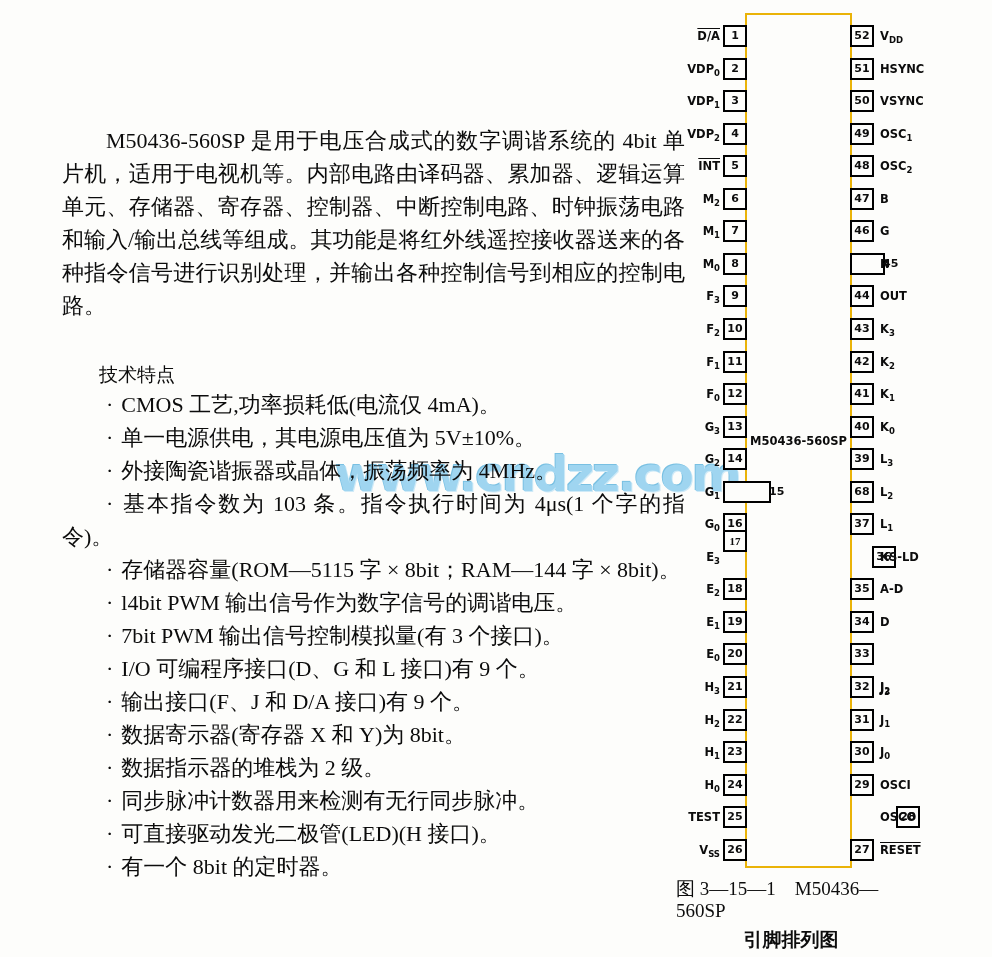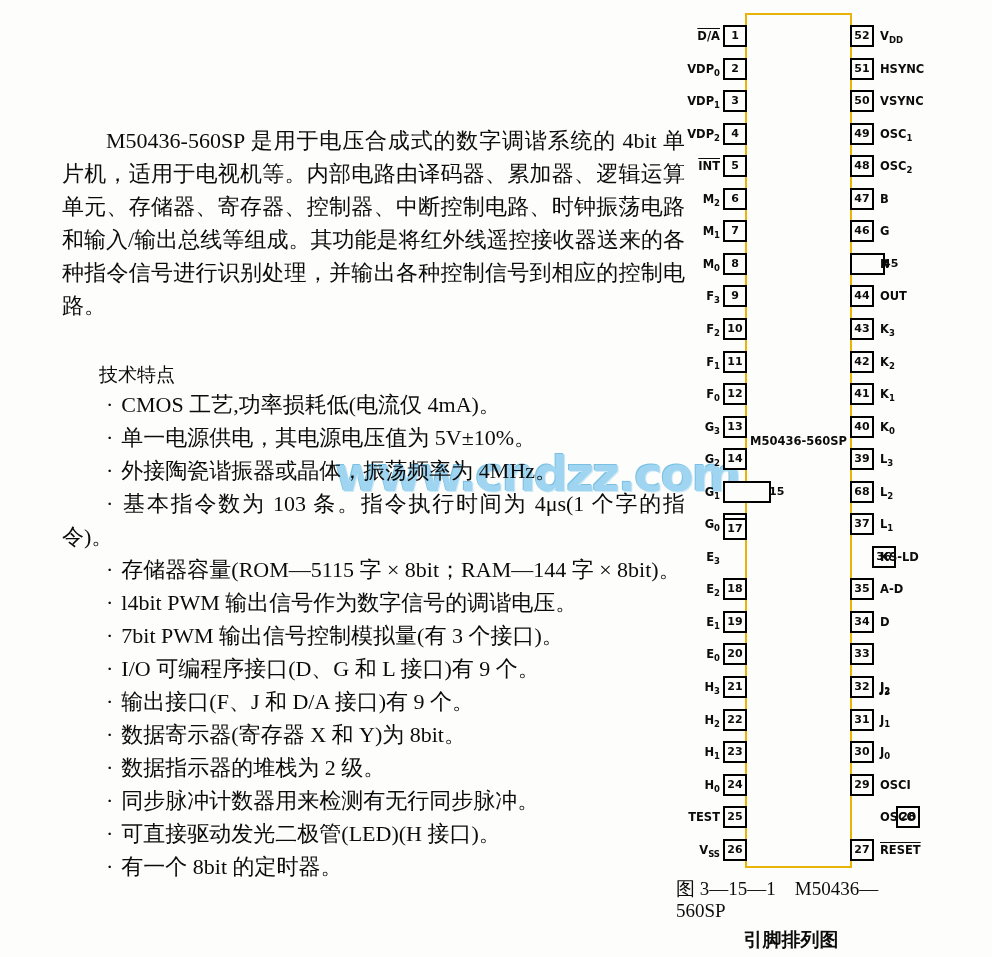--- a/index.html
+++ b/index.html
@@ -126,21 +126,21 @@
         <div class="pin-box left" style="top: 375.05px;">12</div>
         <div class="pin-label left" style="top: 375.05px;"><span>F<sub>0</sub></span></div>
         <div class="pin-box left" style="top: 407.6px;">13</div>
         <div class="pin-label left" style="top: 407.6px;"><span>G<sub>3</sub></span></div>
         <div class="pin-box left" style="top: 440.15px;">14</div>
         <div class="pin-label left" style="top: 440.15px;"><span>G<sub>2</sub></span></div>
         <div class="pin-box left" style="top: 472.7px; padding-left: 44px;">15</div>
         <div class="pin-label left" style="top: 472.7px;"><span>G<sub>1</sub></span></div>
         <div class="pin-box left" style="top: 505.25px;">16</div>
         <div class="pin-label left" style="top: 505.25px;"><span>G<sub>0</sub></span></div>
-        <div class="pin-box left" style="top: 510px;">17</div>
+        <div class="pin-box left" style="top: 522px; font-family: Liberation Serif, serif;">17</div>
         <div class="pin-label left" style="top: 537.8px;"><span>E<sub>3</sub></span></div>
         <div class="pin-box left" style="top: 570.35px;">18</div>
         <div class="pin-label left" style="top: 570.35px;"><span>E<sub>2</sub></span></div>
         <div class="pin-box left" style="top: 602.9px;">19</div>
         <div class="pin-label left" style="top: 602.9px;"><span>E<sub>1</sub></span></div>
         <div class="pin-box left" style="top: 635.45px;">20</div>
         <div class="pin-label left" style="top: 635.45px;"><span>E<sub>0</sub></span></div>
         <div class="pin-box left" style="top: 668px;">21</div>
         <div class="pin-label left" style="top: 668px;"><span>H<sub>3</sub></span></div>
         <div class="pin-box left" style="top: 700.55px;">22</div>

